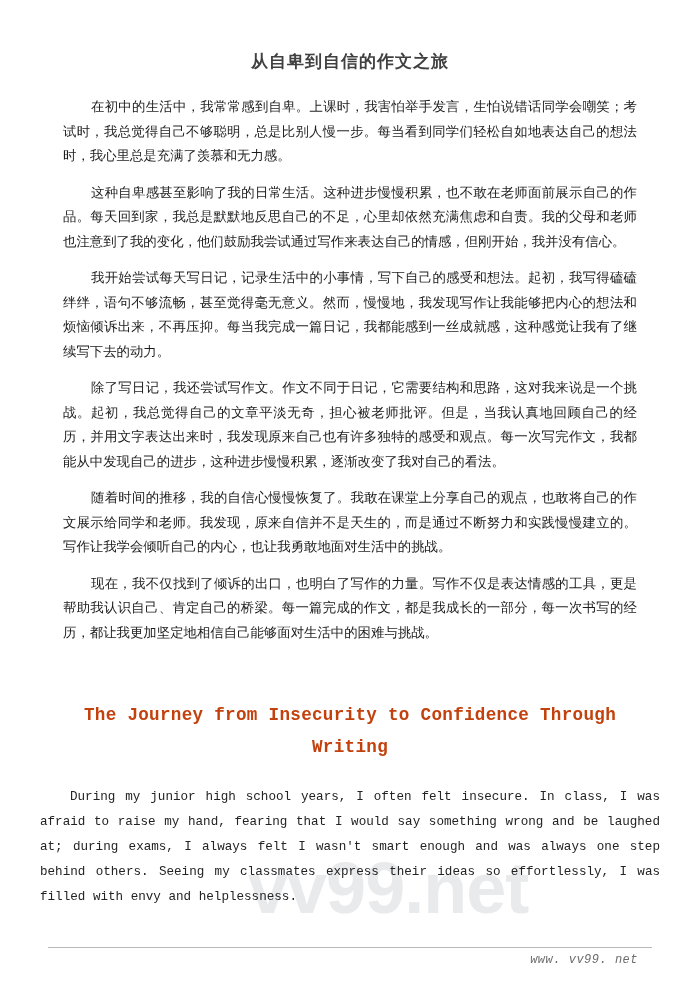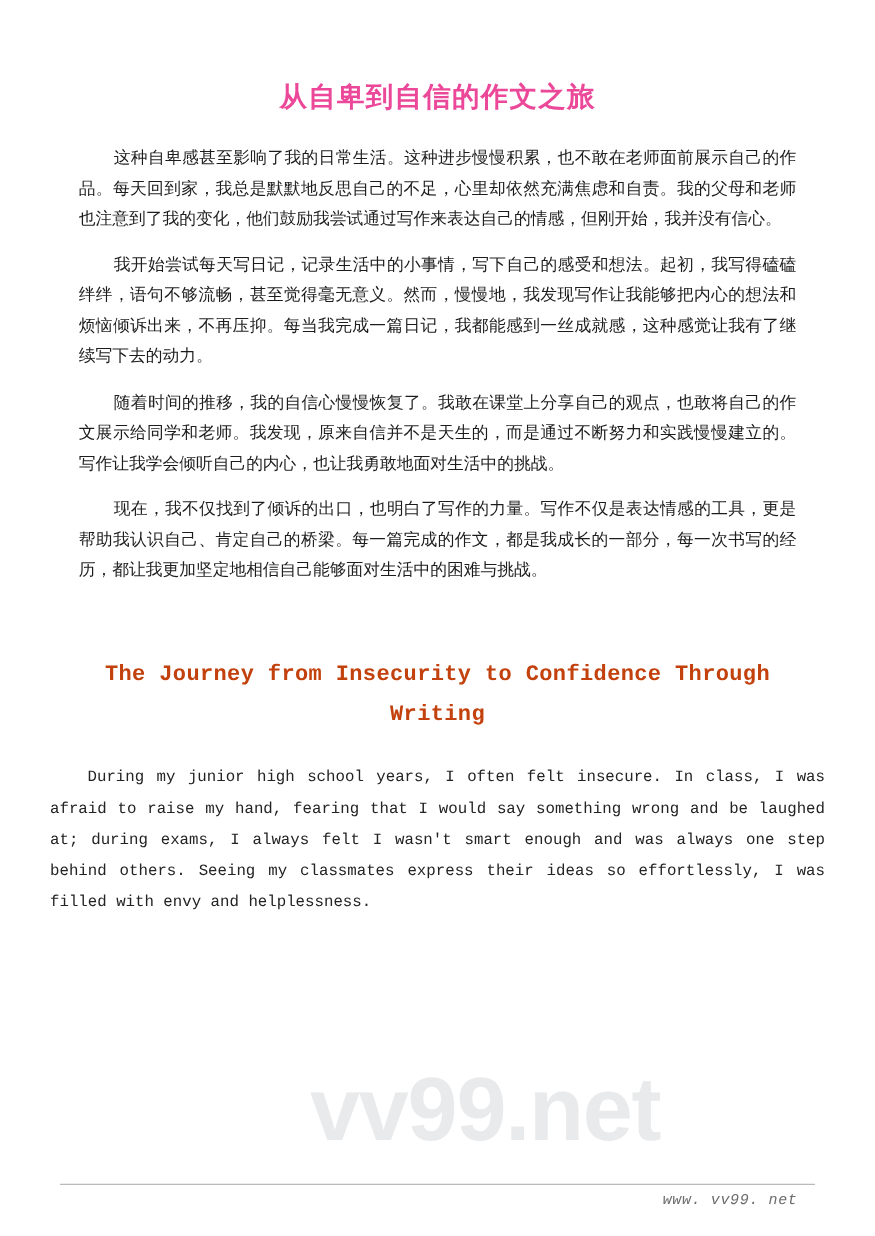--- a/index.html
+++ b/index.html
@@ -44,25 +44,25 @@
   .content {
     position: relative;
     z-index: 2;
   }
 
   
   .cn-title {
     text-align: center;
     font-family: "DejaVu Sans", "Liberation Sans", sans-serif;
     font-weight: bold;
-    font-size: 22px;
+    font-size: 17px;
     letter-spacing: 1px;
-    color: #ec4899;
+    color: #404040;
     margin: 0;
-    padding-top: 63px;
+    padding-top: 50px;
   }
 
   .cn-body {
     margin: 0;
     padding: 0;
     padding-top: 22px;
   }
 
   .cn-para {
     margin: 0 0 12px 0;
@@ -132,22 +132,24 @@
 
 <div class="page">
 
   <div class="watermark">vv99.net</div>
 
   <div class="content">
 
     <h1 class="cn-title">从自卑到自信的作文之旅</h1>
 
     <div class="cn-body">
+      <p class="cn-para">在初中的生活中，我常常感到自卑。上课时，我害怕举手发言，生怕说错话同学会嘲笑；考试时，我总觉得自己不够聪明，总是比别人慢一步。每当看到同学们轻松自如地表达自己的想法时，我心里总是充满了羡慕和无力感。</p>
       <p class="cn-para">这种自卑感甚至影响了我的日常生活。这种进步慢慢积累，也不敢在老师面前展示自己的作品。每天回到家，我总是默默地反思自己的不足，心里却依然充满焦虑和自责。我的父母和老师也注意到了我的变化，他们鼓励我尝试通过写作来表达自己的情感，但刚开始，我并没有信心。</p>
       <p class="cn-para">我开始尝试每天写日记，记录生活中的小事情，写下自己的感受和想法。起初，我写得磕磕绊绊，语句不够流畅，甚至觉得毫无意义。然而，慢慢地，我发现写作让我能够把内心的想法和烦恼倾诉出来，不再压抑。每当我完成一篇日记，我都能感到一丝成就感，这种感觉让我有了继续写下去的动力。</p>
+      <p class="cn-para">除了写日记，我还尝试写作文。作文不同于日记，它需要结构和思路，这对我来说是一个挑战。起初，我总觉得自己的文章平淡无奇，担心被老师批评。但是，当我认真地回顾自己的经历，并用文字表达出来时，我发现原来自己也有许多独特的感受和观点。每一次写完作文，我都能从中发现自己的进步，这种进步慢慢积累，逐渐改变了我对自己的看法。</p>
       <p class="cn-para">随着时间的推移，我的自信心慢慢恢复了。我敢在课堂上分享自己的观点，也敢将自己的作文展示给同学和老师。我发现，原来自信并不是天生的，而是通过不断努力和实践慢慢建立的。写作让我学会倾听自己的内心，也让我勇敢地面对生活中的挑战。</p>
       <p class="cn-para">现在，我不仅找到了倾诉的出口，也明白了写作的力量。写作不仅是表达情感的工具，更是帮助我认识自己、肯定自己的桥梁。每一篇完成的作文，都是我成长的一部分，每一次书写的经历，都让我更加坚定地相信自己能够面对生活中的困难与挑战。</p>
     </div>
 
     <h2 class="en-heading">The Journey from Insecurity to Confidence Through Writing</h2>
 
     <div class="en-body">
       <p class="en-para">During my junior high school years, I often felt insecure. In class, I was afraid to raise my hand, fearing that I would say something wrong and be laughed at; during exams, I always felt I wasn't smart enough and was always one step behind others. Seeing my classmates express their ideas so effortlessly, I was filled with envy and helplessness.</p>
 
     </div>

